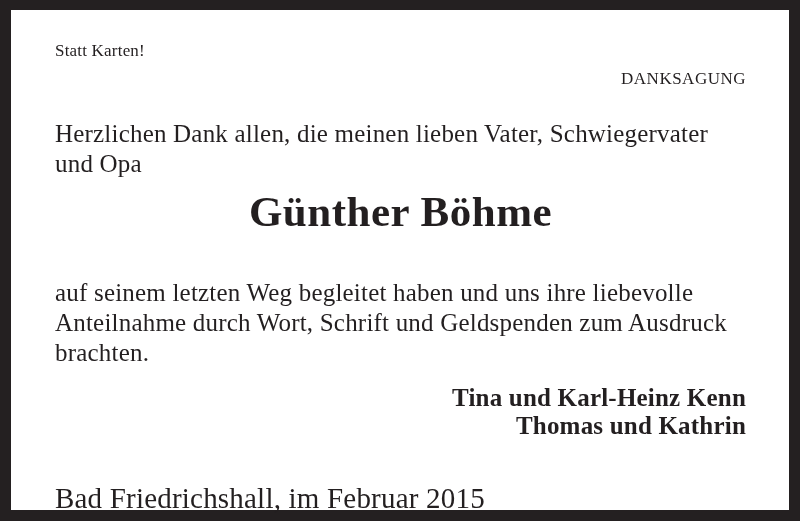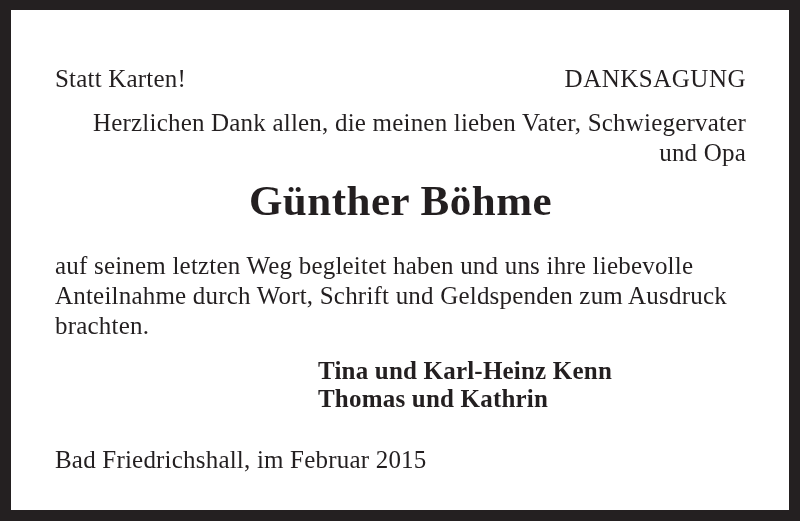--- a/index.html
+++ b/index.html
@@ -28,69 +28,69 @@
     left: 11px;
     right: 11px;
     bottom: 11px;
     background: #ffffff;
     padding: 26px 43px 0 44px;
   }
 
   .header-row {
     display: flex;
     justify-content: space-between;
-    align-items: flex-end;
-    font-size: 25px;
+    align-items: flex-start;
+    font-size: 17px;
     line-height: 30px;
   }
 
   .pre-label { letter-spacing: 0.2px; }
 
   .type-label { letter-spacing: 0.5px; margin-top: 28px; }
 
   .intro {
-    margin-top: 14px;
+    margin-top: 25px;
     font-size: 25px;
     line-height: 30px;
     white-space: pre-line;
     letter-spacing: 0.2px;
-    text-align: right;
   }
 
   .deceased-name {
     margin-top: 1px;
     text-align: center;
     font-size: 43px;
     line-height: 64px;
     font-weight: bold;
     letter-spacing: 0.5px;
   }
 
   .body-text {
-    margin-top: 18px;
+    margin-top: 34px;
     font-size: 25px;
     line-height: 30px;
     white-space: pre-line;
     letter-spacing: 0.2px;
     font-family: Liberation Serif, serif;
   }
 
   .mourners {
     margin-top: 16px;
     margin-left: 263px;
     font-size: 25px;
     line-height: 28px;
     font-weight: bold;
     white-space: pre-line;
     letter-spacing: 0.2px;
+    text-align: right;
   }
 
   .place-date {
-    margin-top: 32px;
-    font-size: 25px;
+    margin-top: 43px;
+    font-size: 29px;
     line-height: 30px;
     letter-spacing: 0.2px;
   }
 </style>
 </head>
 <body>
 
 <div class="frame">
   <div class="card">
 

